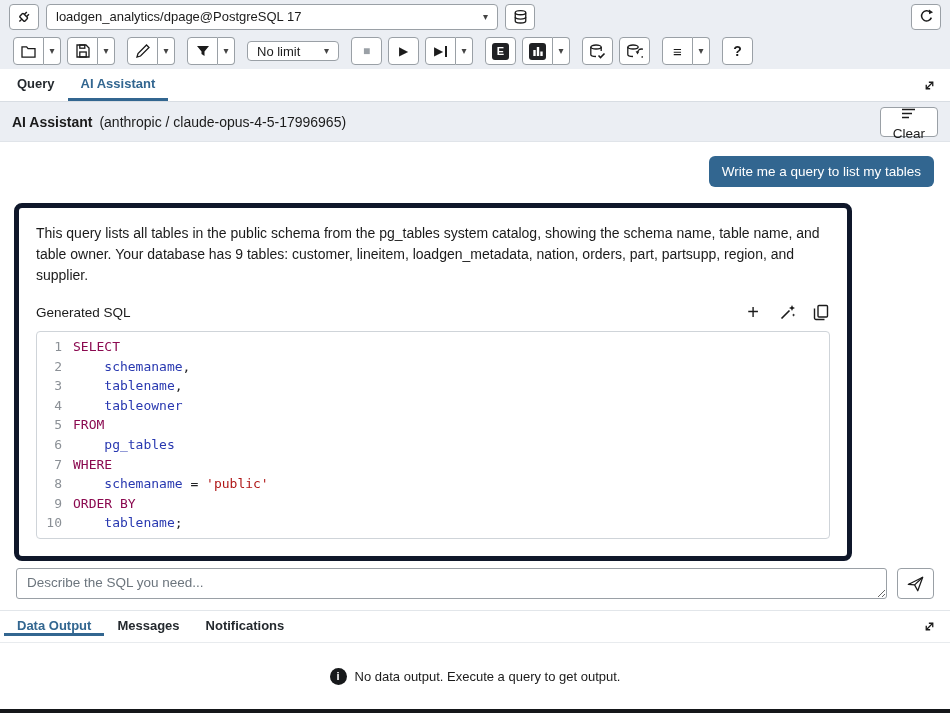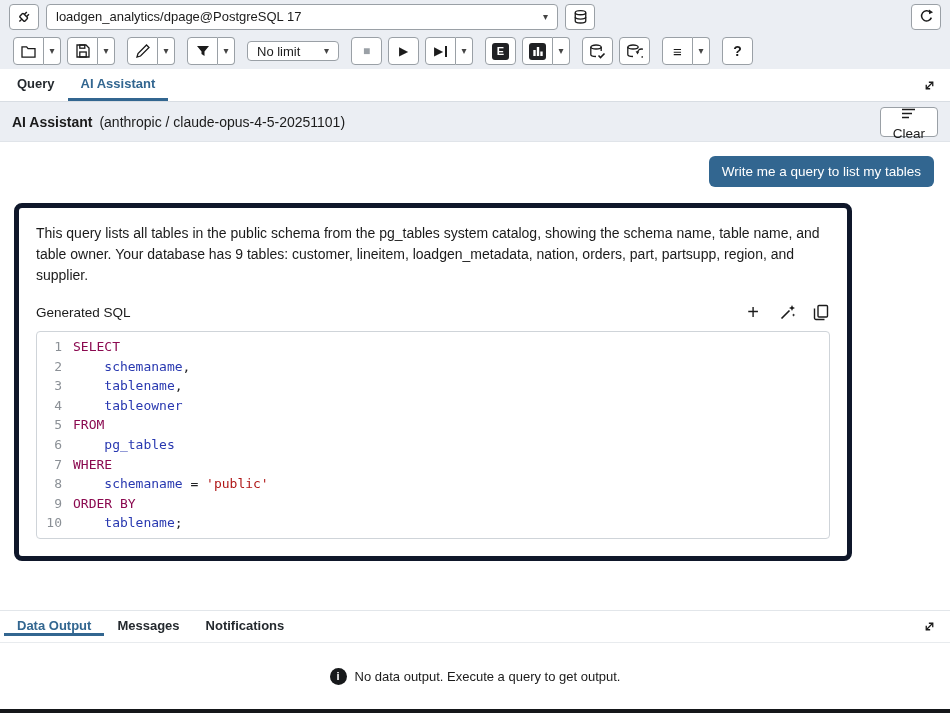--- a/index.html
+++ b/index.html
@@ -16,21 +16,21 @@
     background:#ebeef3; height:33px; flex:0 0 33px;
     display:flex; align-items:center; gap:7px; padding:0 9px;
   }
   .iconbtn {
     background:#fff; border:1px solid #9aa0a6; border-radius:4px;
     height:26px; min-width:30px; display:inline-flex; align-items:center;
     justify-content:center; cursor:pointer; padding:0 4px; color:#1b1b1b;
   }
   .conn-select {
     background:#fff; border:1px solid #9aa0a6; border-radius:4px;
-    height:26px; width:512px; display:flex; align-items:center;
+    height:26px; width:452px; display:flex; align-items:center;
     justify-content:space-between; padding:0 9px; font-size:13px; cursor:pointer;
   }
   .chev-glyph { font-size:10px; color:#444; line-height:1; }
   .spacer { flex:1; }
 
   
   .toolbar {
     background:#ebeef3; height:36px; flex:0 0 36px;
     display:flex; align-items:center; gap:12px; padding:0 13px;
   }
@@ -356,21 +356,21 @@
           <path d="M3.5 10.5 L10.5 3.5"></path>
           <path d="M6.3 3.5 h4.2 v4.2"></path>
           <path d="M7.7 10.5 h-4.2 v-4.2"></path>
         </svg>
       </span>
     </button>
   </div>
 
   <div class="ai-header">
     <span class="ai-title">AI Assistant</span>
-    <span class="ai-model">(anthropic / claude-opus-4-5-20251101)</span>
+    <span class="ai-model">(anthropic / claude-opus-4-5-17996965)</span>
     <button class="clear-btn">
       <span>
         <svg width="13" height="11" viewBox="0 0 13 11" stroke="#1b1b1b" stroke-width="1.5">
           <line x1="0" y1="1.5" x2="13" y2="1.5"></line>
           <line x1="0" y1="5.5" x2="10" y2="5.5"></line>
           <line x1="0" y1="9.5" x2="7" y2="9.5"></line>
         </svg>
       </span>
       <span>Clear</span>
     </button>
@@ -448,20 +448,31 @@
             </div>
             <div class="code-line">
               <span class="ln">10</span>
               <span class="lc"><span class="tk-pl">    </span><span class="tk-id">tablename</span><span class="tk-pl">;</span></span>
             </div>
           </div>
       </div>
     </div>
   </div>
 
+  <div class="input-row">
+    <textarea class="prompt-input" rows="1" placeholder="Describe the SQL you need..." style=""></textarea>
+    <button class="tbtn send-btn">
+      <span>
+        <svg width="19" height="18" viewBox="0 0 20 20" fill="none" stroke="#1b1b1b" stroke-width="1.4" stroke-linejoin="round">
+          <path d="M2 10.5 L18 2.5 L12.5 17.5 L9 11 Z"></path>
+          <line x1="9" y1="11" x2="18" y2="2.5"></line>
+        </svg>
+      </span>
+    </button>
+  </div>
 
   <div class="out-tabs">
     <div class="tab active">
       <span>Data Output</span>
     </div>
     <div class="tab">
       <span>Messages</span>
     </div>
     <div class="tab">
       <span>Notifications</span>

